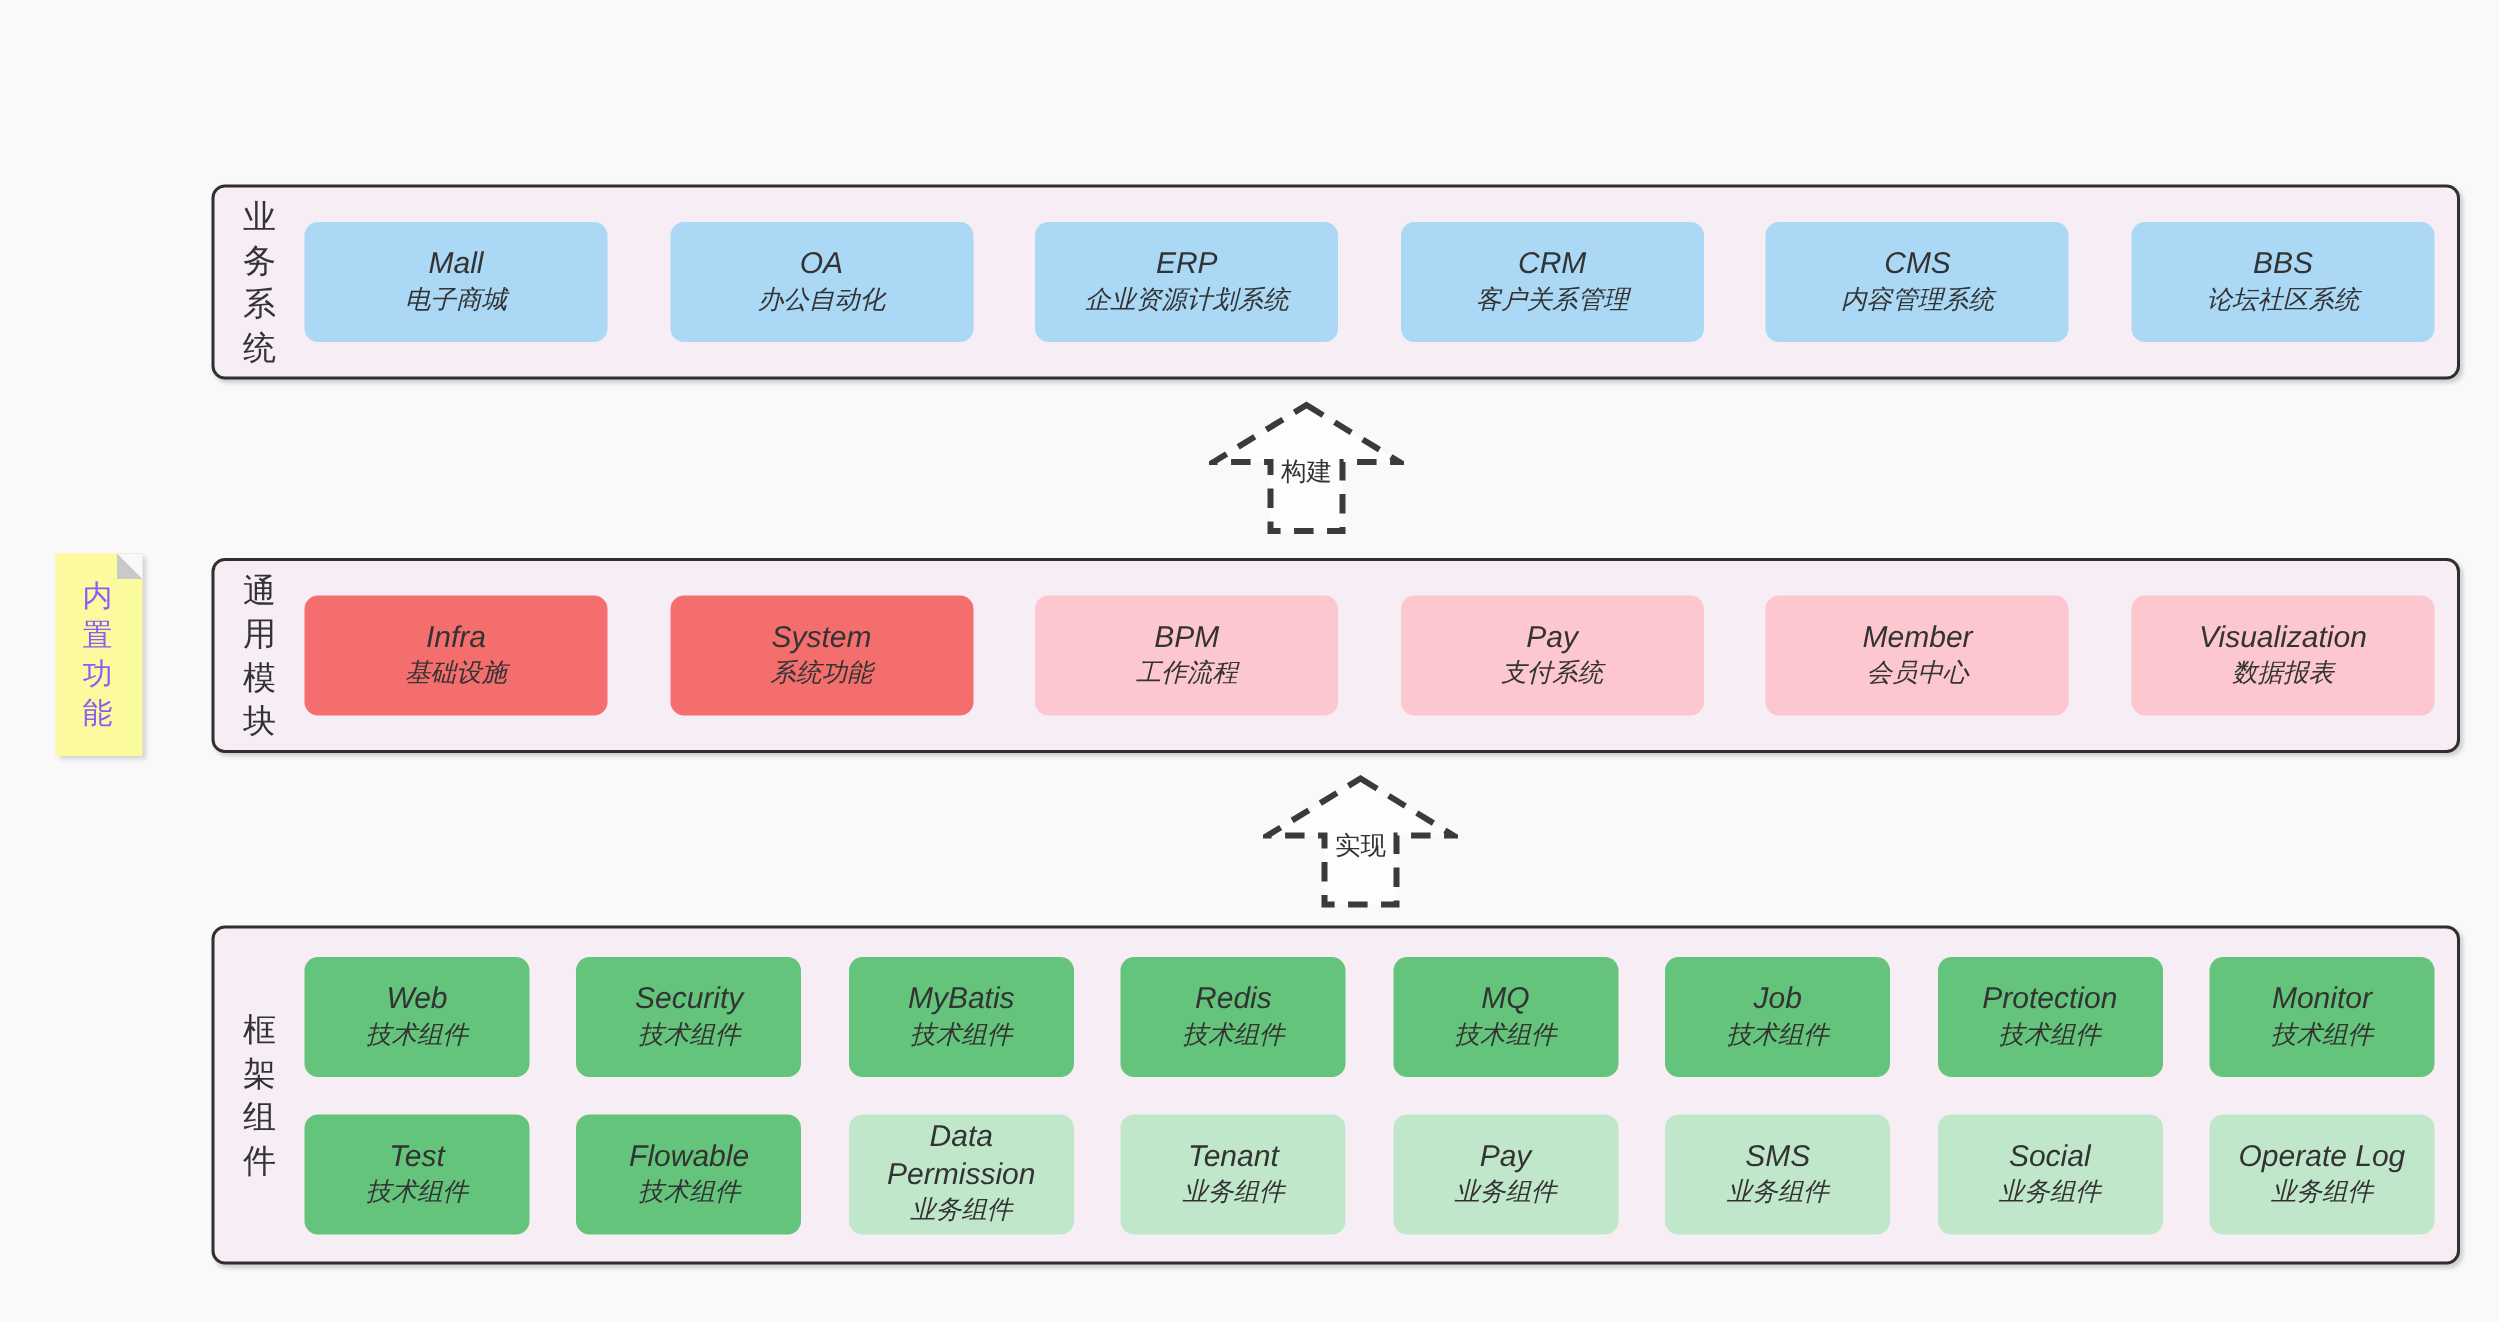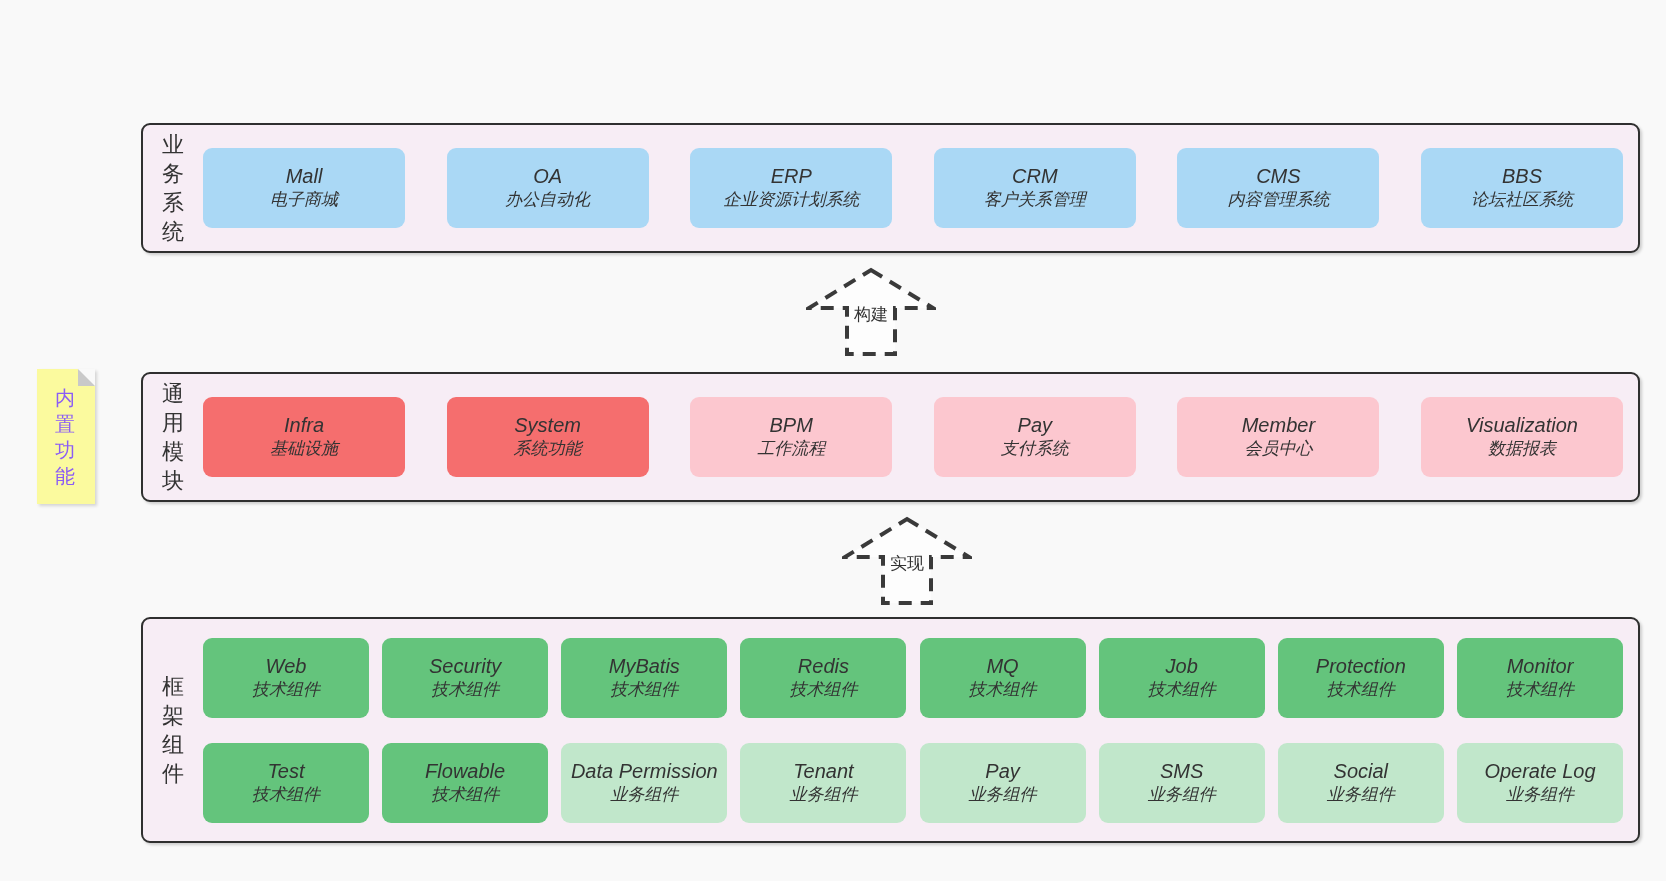--- a/index.html
+++ b/index.html
@@ -26,21 +26,21 @@
   }
   .rows{flex:1;display:flex;flex-direction:column;justify-content:center;gap:25px;padding-right:15px;}
   .box-row{display:flex;justify-content:space-between;}
   
   .box{
     height:80px;border-radius:9px;display:flex;flex-direction:column;
     align-items:center;justify-content:center;text-align:center;
     padding:0 6px;box-sizing:border-box;font-style:italic;
   }
   .s-business .box,.s-modules .box{width:202px;}
-  .s-components .box{width:166px;}
+  .s-components .box{width:150px;}
   .box-name{font-size:20px;line-height:1.25;}
   .box-sub{font-size:17px;line-height:1.3;}
   .box.blue{background:var(--blue,#aad8f5);}
   .box.red{background:var(--red,#f56e6e);}
   .box.pink{background:var(--pink,#fcc7cf);}
   .box.green{background:var(--green,#64c47c);}
   .box.lightgreen{background:var(--lightgreen,#c1e7cb);}
   
   .note{
     position:absolute;left:37px;width:58px;background:var(--note-yellow,#fbfa9e);

